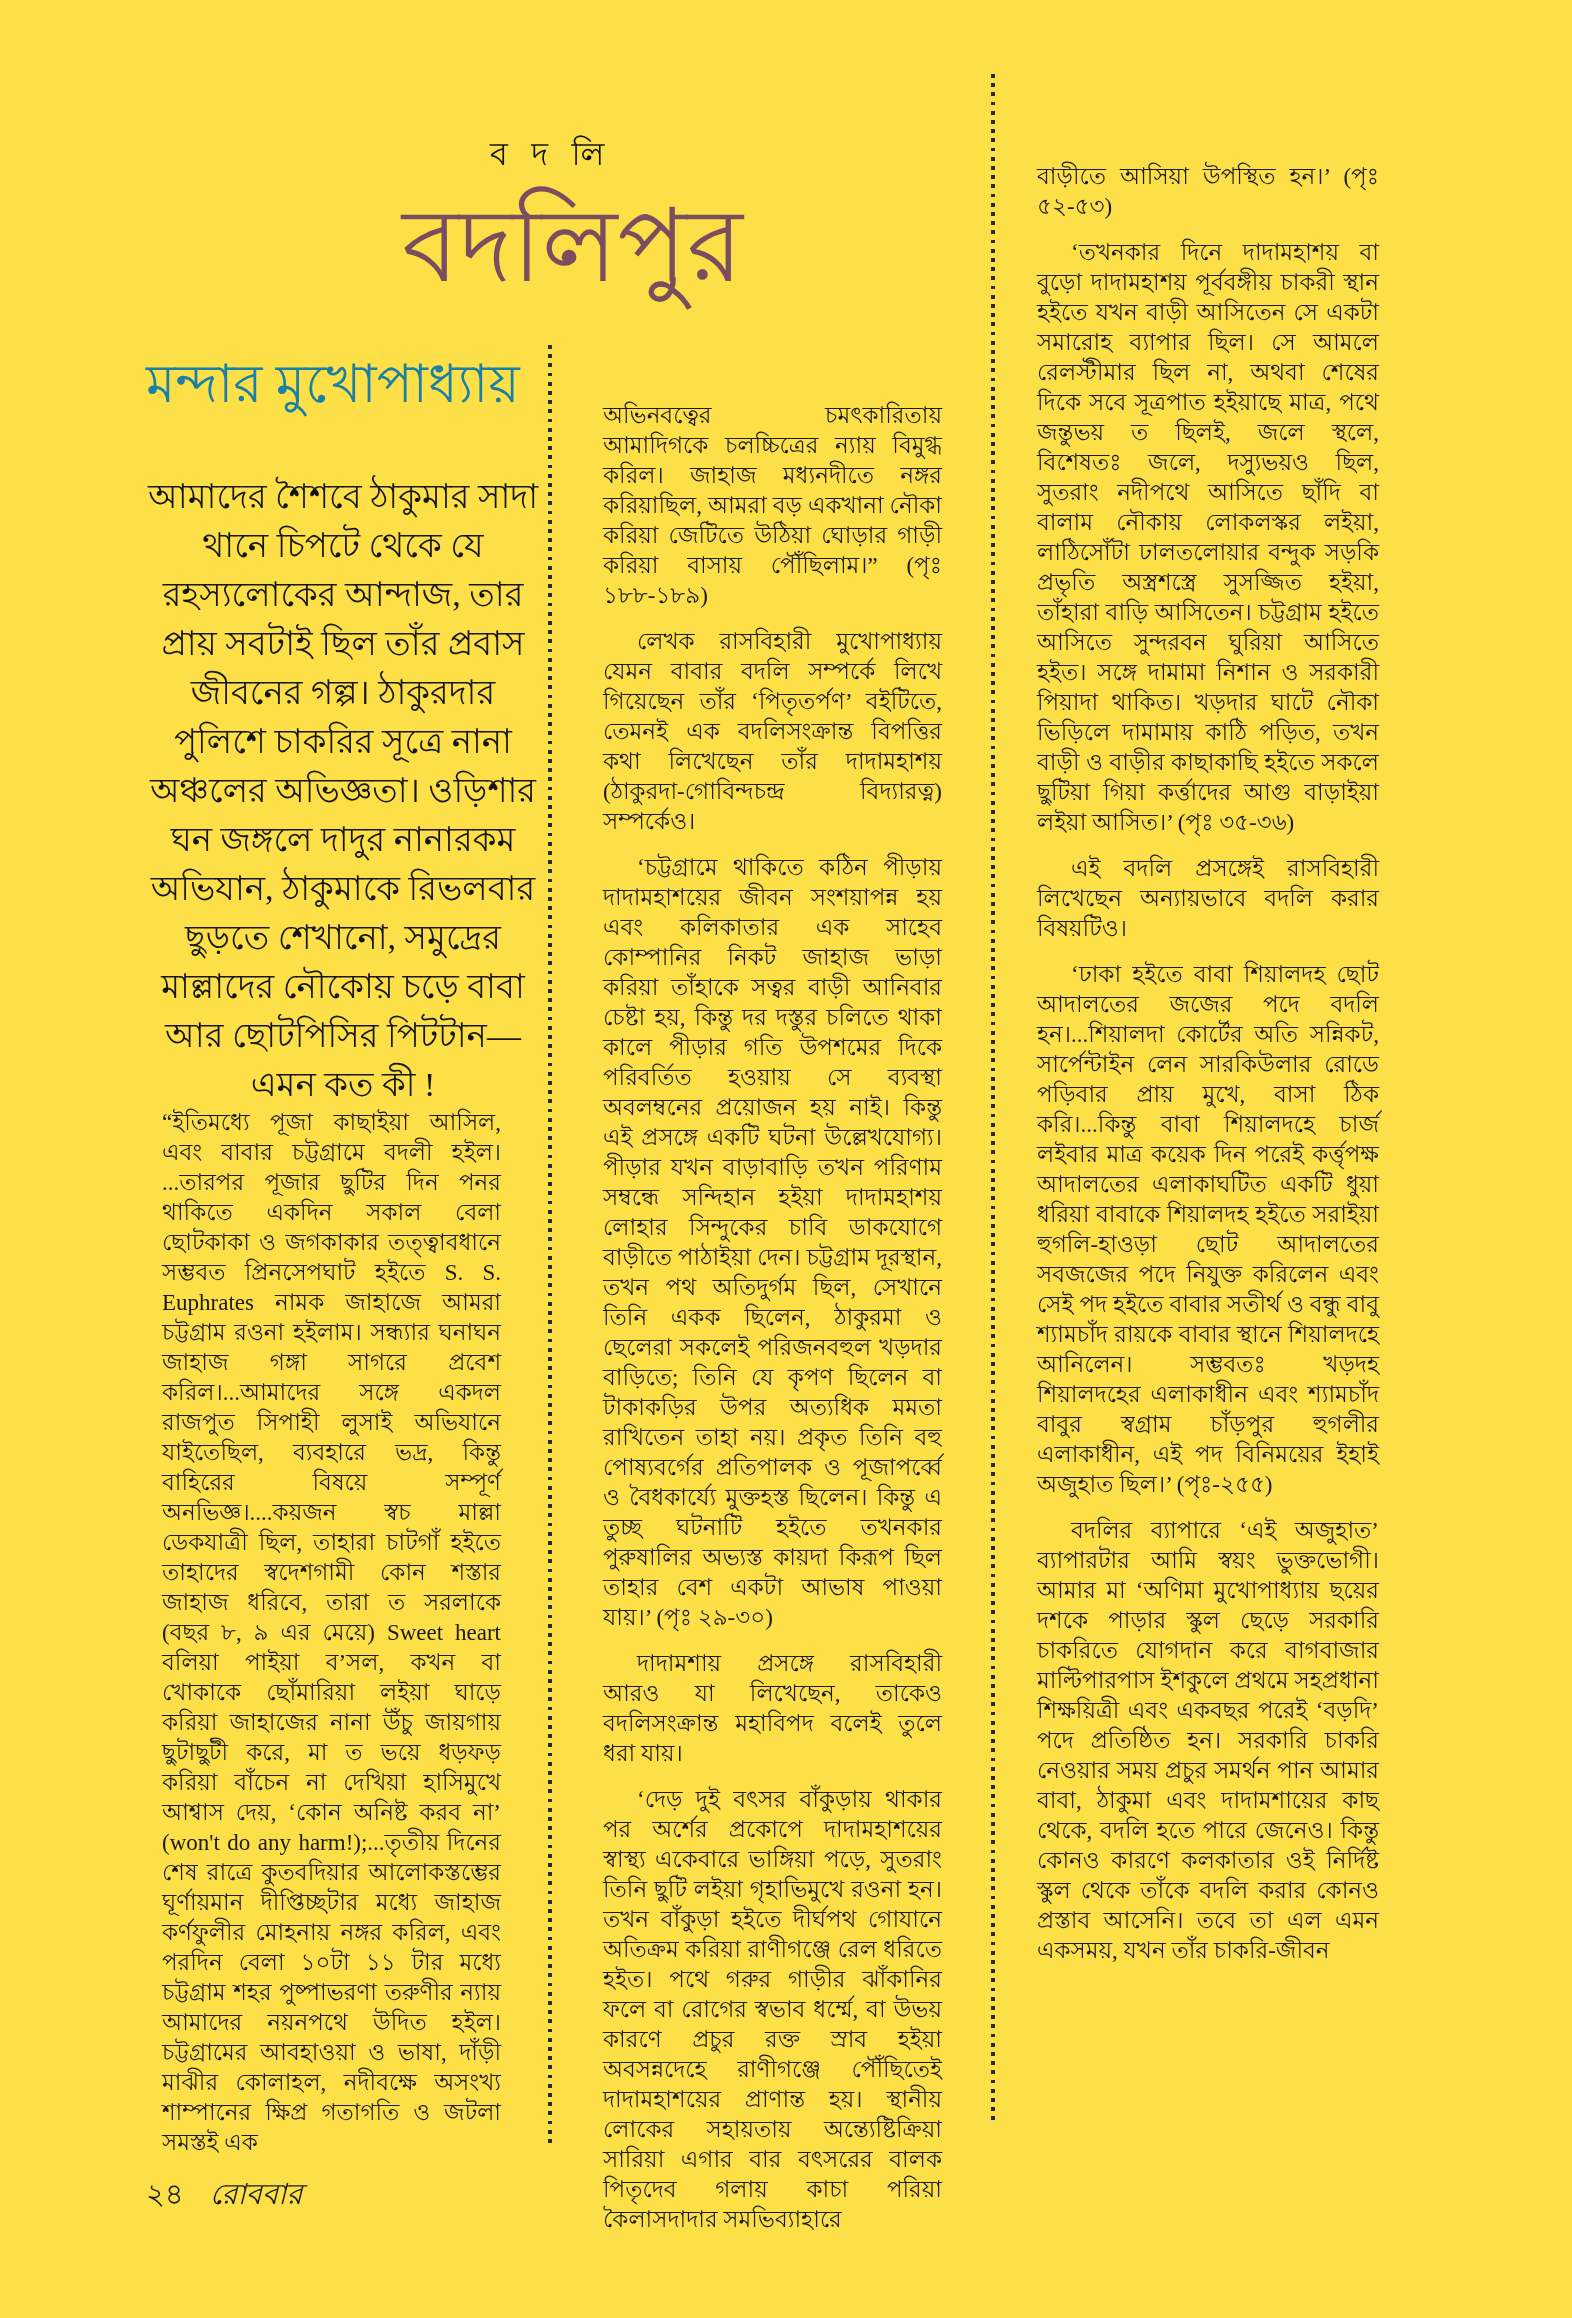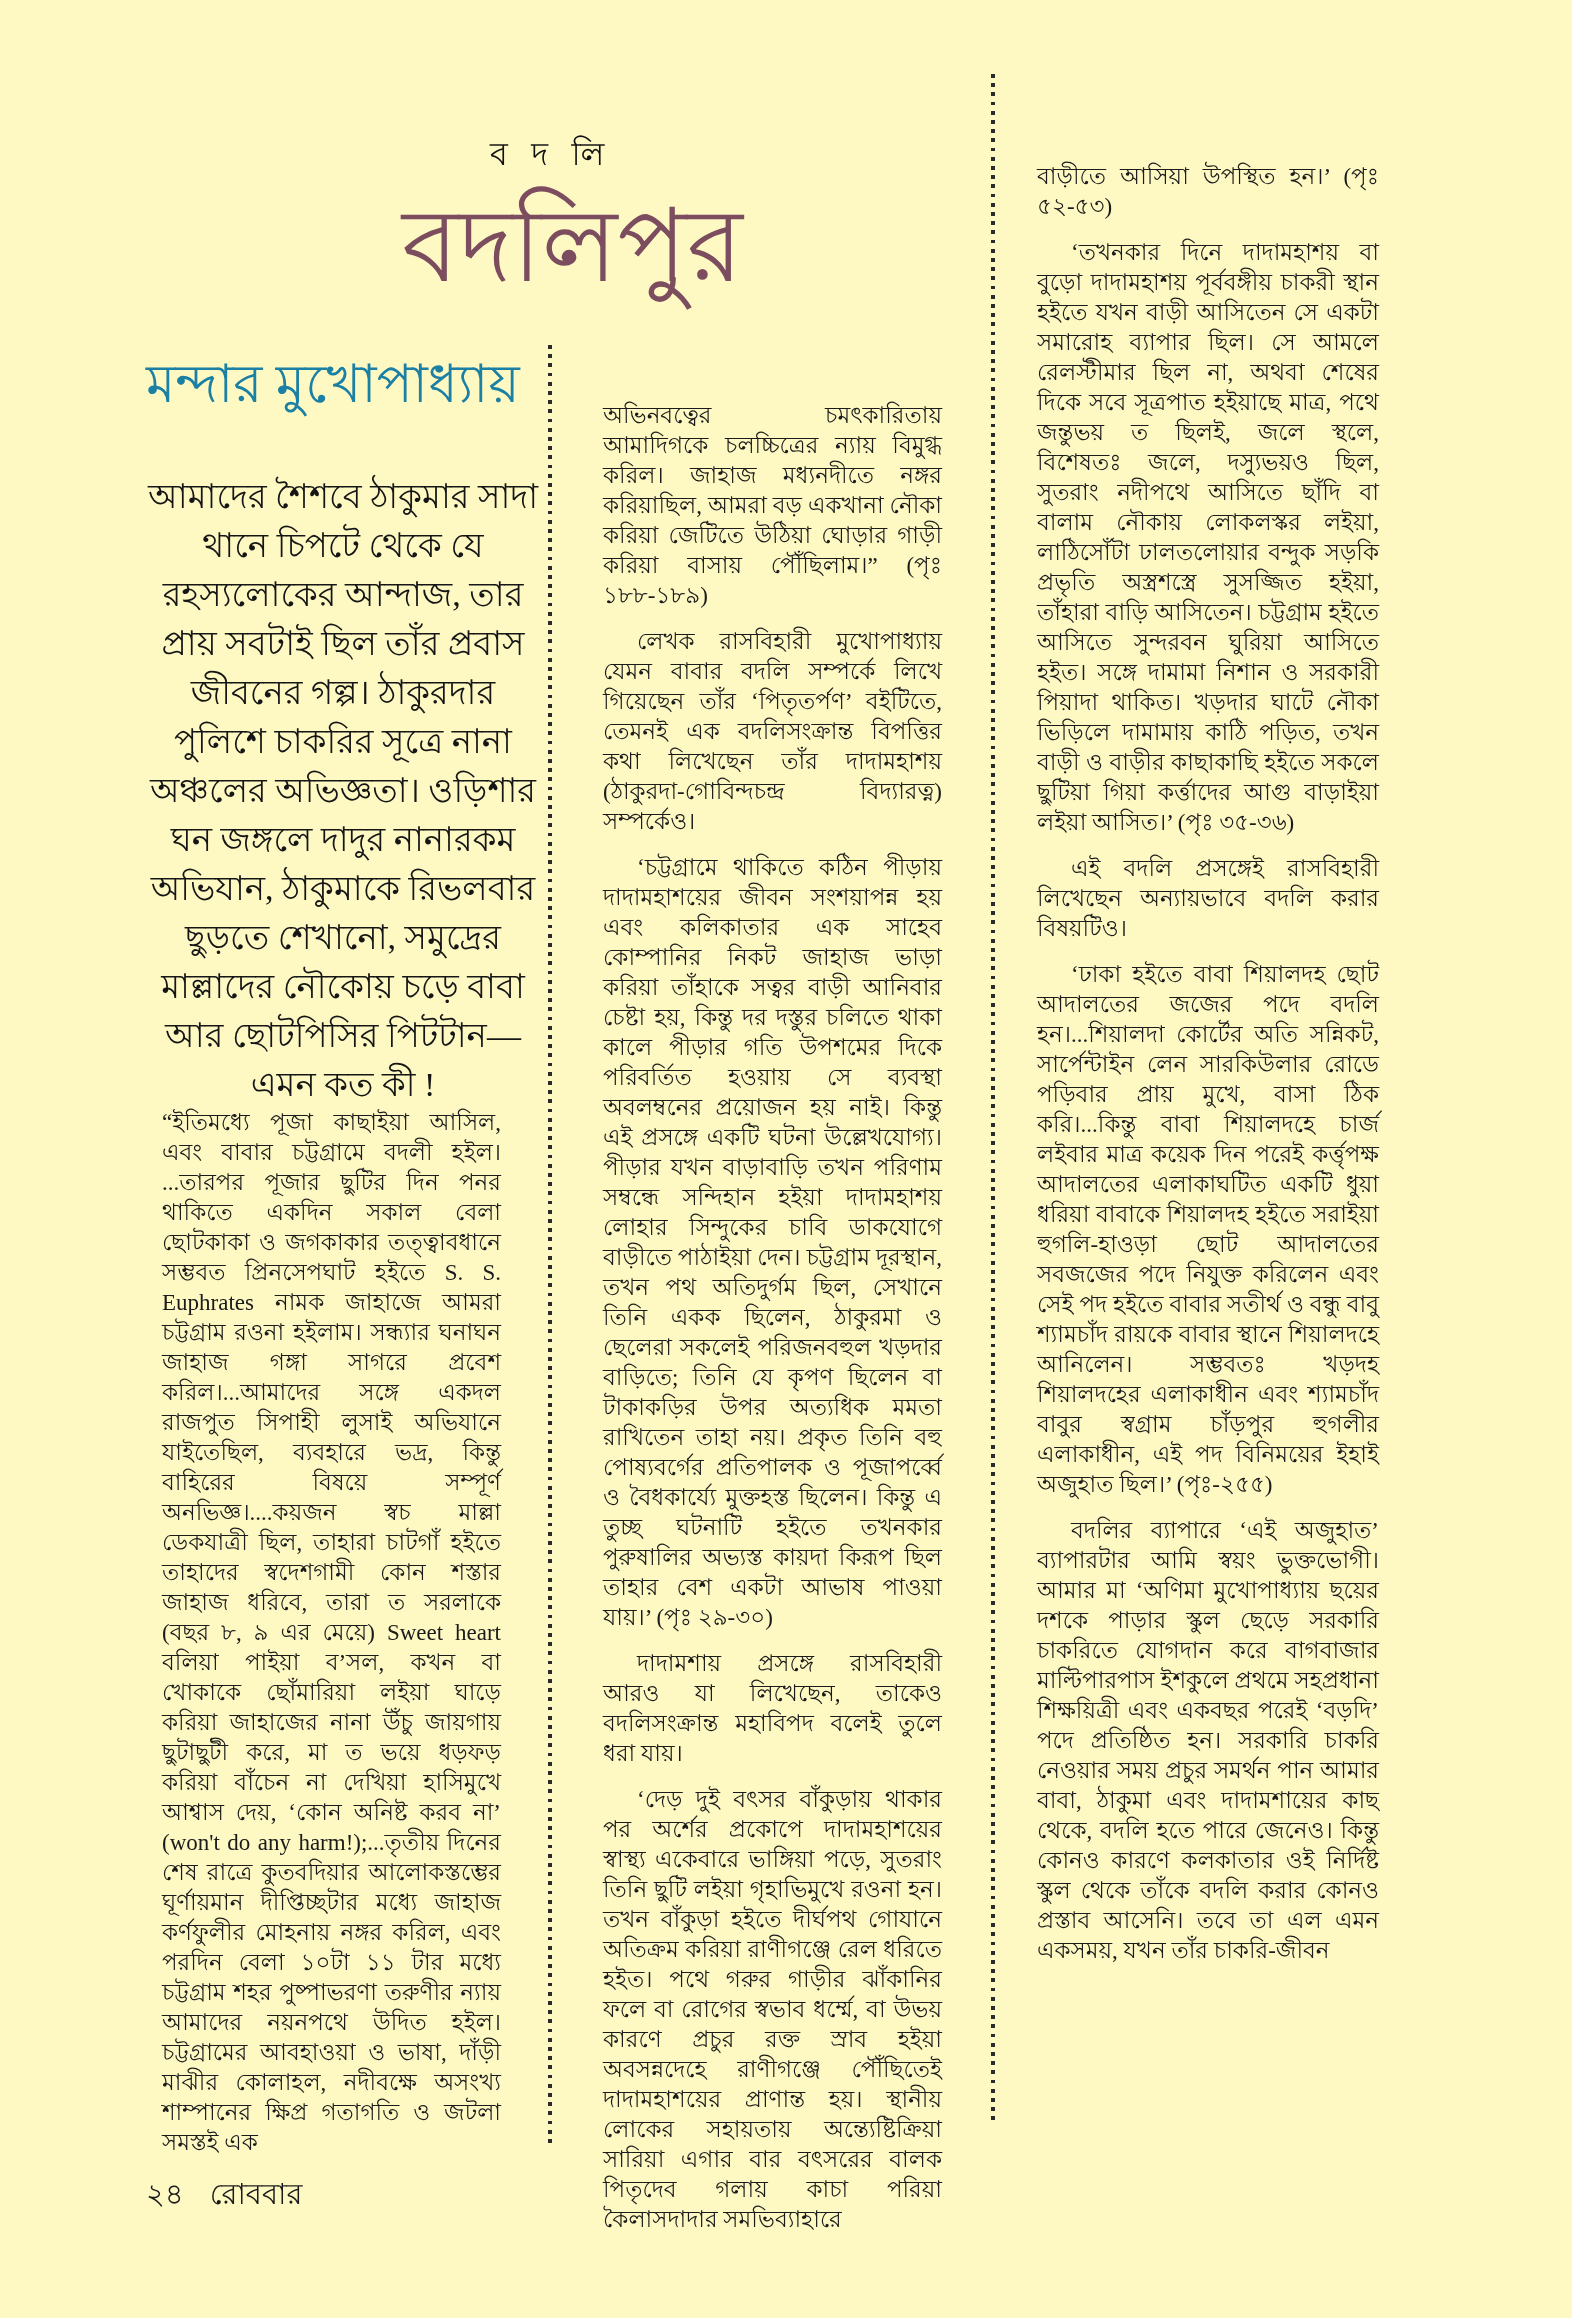--- a/index.html
+++ b/index.html
@@ -1,20 +1,20 @@
 <!DOCTYPE html>
 <html style="font-size:12.3px"><head>
 <meta charset="utf-8">
 <style>
   html, body { margin: 0; padding: 0; background: #ffffff; }
   .page {
     position: relative;
     width: 1573px;
     height: 2319px;
-    background: #fef9c3;
+    background: #fde047;
     font-family: "Liberation Serif", serif;
     color: #1a1a1a;
     overflow: hidden;
   }
   .kicker {
     position: absolute;
     left: 490px;
     top: 129px;
     font-size: 32px;
     color: #111111;
@@ -72,21 +72,21 @@
   }
   .divider-left  { left: 548px;  top: 345px; height: 1801px; }
   .divider-right { left: 991px; top: 74px;  height: 2051px; }
   .footer {
     position: absolute;
     left: 146px;
     top: 2171px;
     font-size: 29px;
     color: #1a1a1a;
   }
-  .footer .mag { margin-left: 26px; }
+  .footer .mag { margin-left: 26px; font-style: italic; }
 </style>
 </head>
 <body>
 
 <div class="page">
 
   <div class="kicker">ব দ লি</div>
 
   <h1 class="title">বদলিপুর</h1>
 

